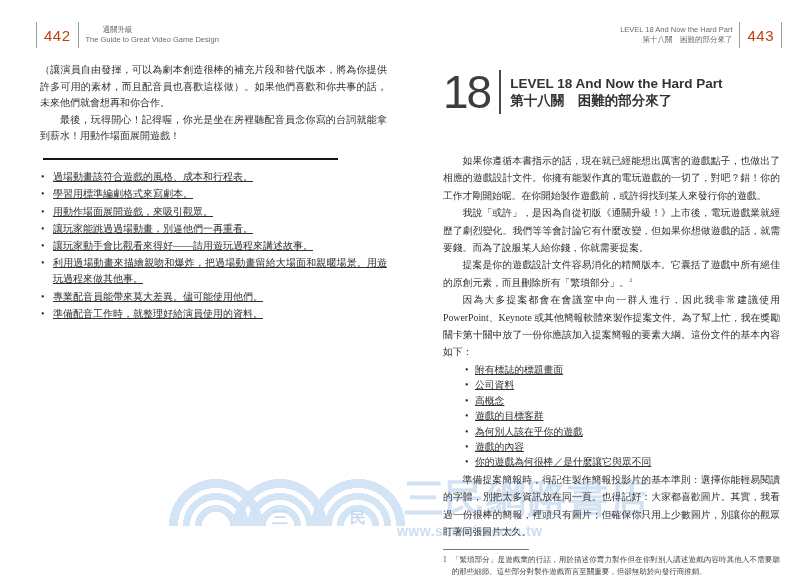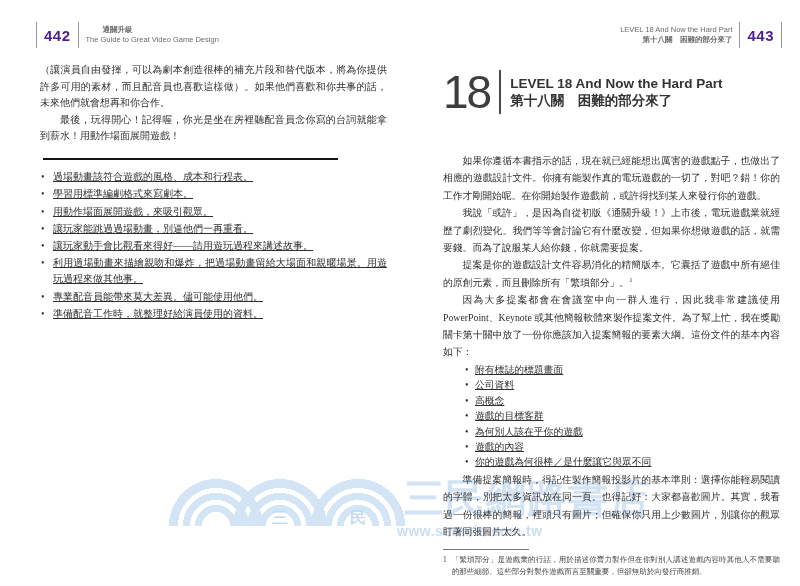--- a/index.html
+++ b/index.html
@@ -5,24 +5,24 @@
   html,body{margin:0;padding:0;background:#e8e8e8;}
   .spread{
     position:relative;width:800px;height:586px;background:#ffffff;overflow:hidden;
     font-family:"Liberation Serif","DejaVu Serif",serif;color:#2f2f2f;
   }
   
   .runhead{position:absolute;top:22px;display:flex;align-items:center;gap:7px;z-index:2;}
   .runhead.left{left:36px;}
   .runhead.right{right:18px;}
   .vbar{width:1px;height:26px;background:#9b9b9b;}
-  .pagenum{font-family:"Liberation Sans","DejaVu Sans",sans-serif;font-size:15px;font-weight:700;color:#4c1d95;letter-spacing:.5px;}
+  .pagenum{font-family:"Liberation Sans","DejaVu Sans",sans-serif;font-size:15px;font-weight:400;color:#c2410c;letter-spacing:.5px;}
   .rh-titles{font-family:"Liberation Sans","DejaVu Sans",sans-serif;font-size:7.5px;line-height:10px;color:#6b6b6b;}
   .rh-titles.alignr{text-align:right;}
-  .rh-zh{font-weight:bold;padding-left:17px;}
+  .rh-zh{font-weight:normal;padding-left:17px;}
   
   .col-left{position:absolute;left:40px;top:62px;width:347px;z-index:1;}
   p.body{font-size:10px;line-height:16.5px;text-align:justify;margin:0;}
   p.indent{text-indent:2em;}
   .sec-head{
     display:flex;align-items:center;width:298px;margin-top:13px;margin-bottom:9px;
     font-family:"Liberation Sans","DejaVu Sans",sans-serif;font-weight:bold;
     font-size:11.5px;color:#151515;white-space:nowrap;
   }
   .sec-rule{flex:1;height:2.5px;background:#151515;margin-left:3px;}

